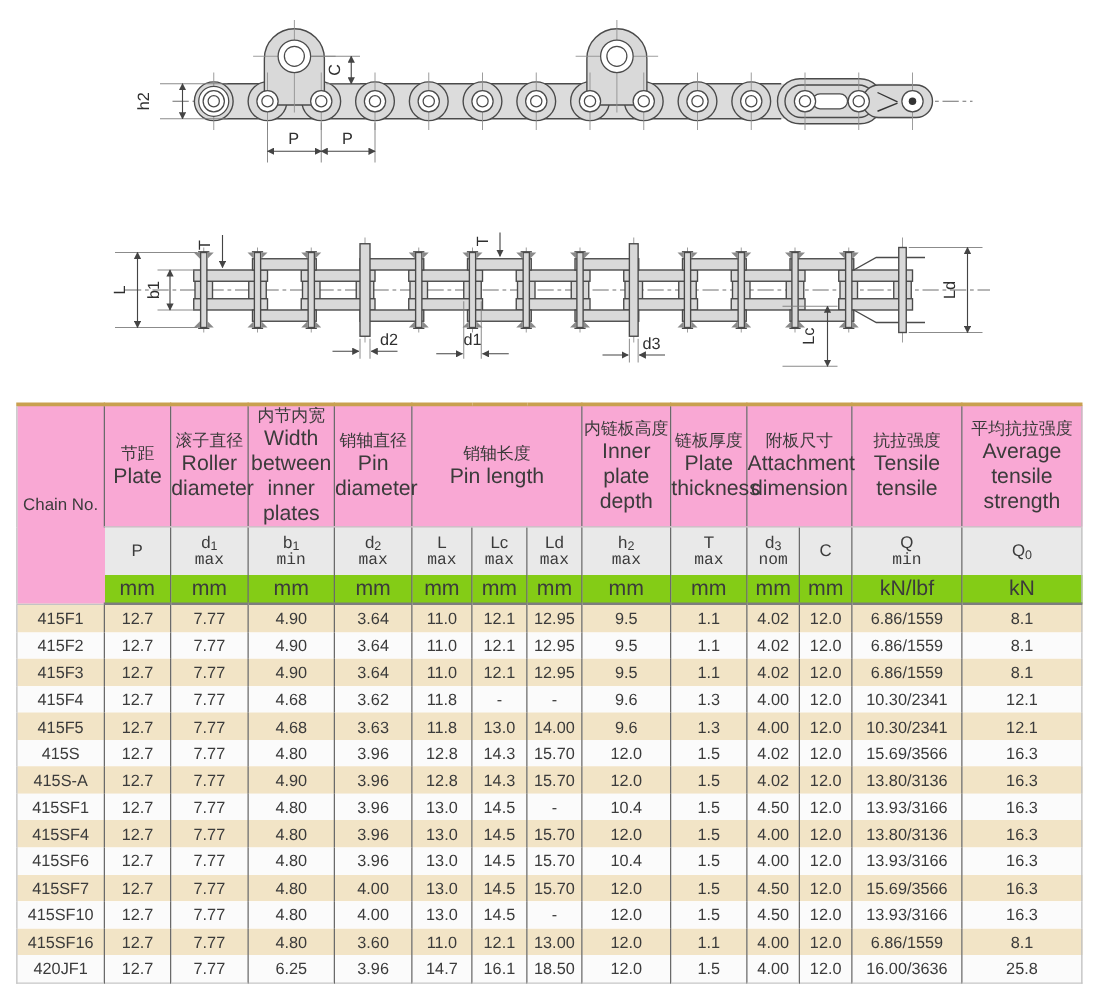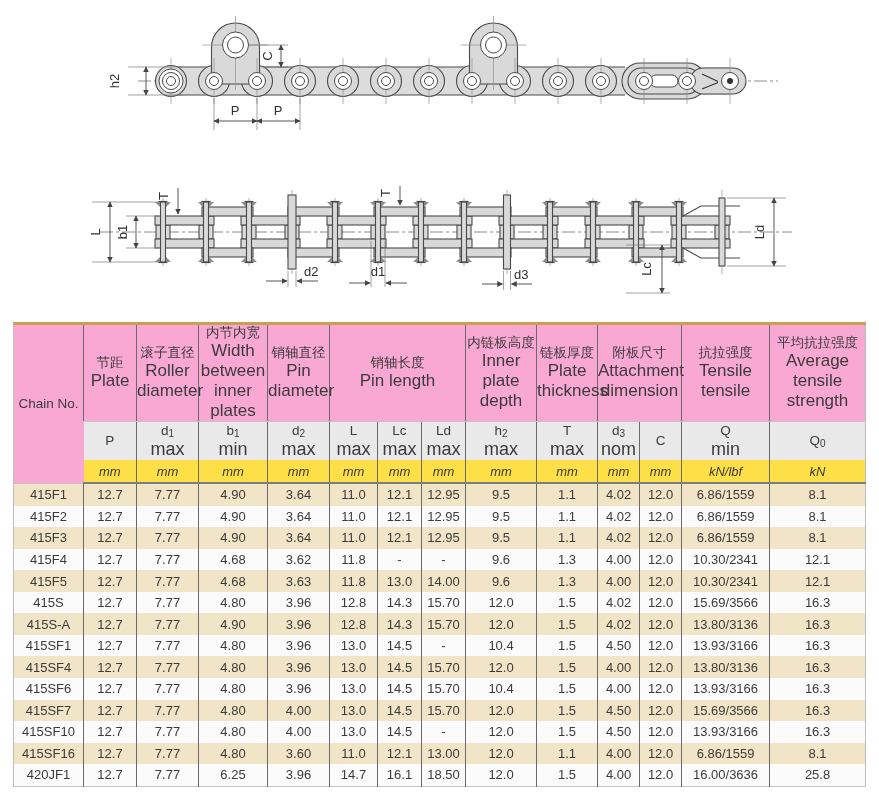--- a/index.html
+++ b/index.html
@@ -27,22 +27,22 @@
   table.spec th, table.spec td{border-left:1px solid #6a6a6a;padding:0;text-align:center;
              font-weight:normal;vertical-align:middle;}
   table.spec th:first-child, table.spec td:first-child{border-left:none;}
   tr.names th{height:76px;background:#f9a8d4;font-size:13.5px;line-height:1.18;
               border-bottom:1px solid #c4c4c4;}
   tr.names .cn{font-size:13.5px;}
   tr.names .en{font-size:17px;}
   th.corner{font-size:13.5px;background:#fff;}
   tr.syms th{height:38px;background:#e9e9e9;font-size:13.5px;line-height:1.15;}
   .subs{font-size:10px;position:relative;top:2px;}
-  .qual{display:block;font-size:18px;}
-  tr.units th{height:22px;background:#fde047;font-size:13px;border-bottom:2px solid #7d7d7d;font-style:italic;}
+  .qual{display:block;font-size:13px;font-family:Liberation Mono, monospace;}
+  tr.units th{height:22px;background:#84cc16;font-size:17px;border-bottom:2px solid #7d7d7d;}
   tbody td{height:21.55px;font-size:13px;background:#fbfbfb;color:#3b3b3b;}
   tbody tr.alt td{background:#f2e4c6;}
 </style>
 </head>
 <body>
 
 <div class="page">
 
   <svg class="drawing" width="879" height="318" viewBox="0 0 879 318">
     <defs>

